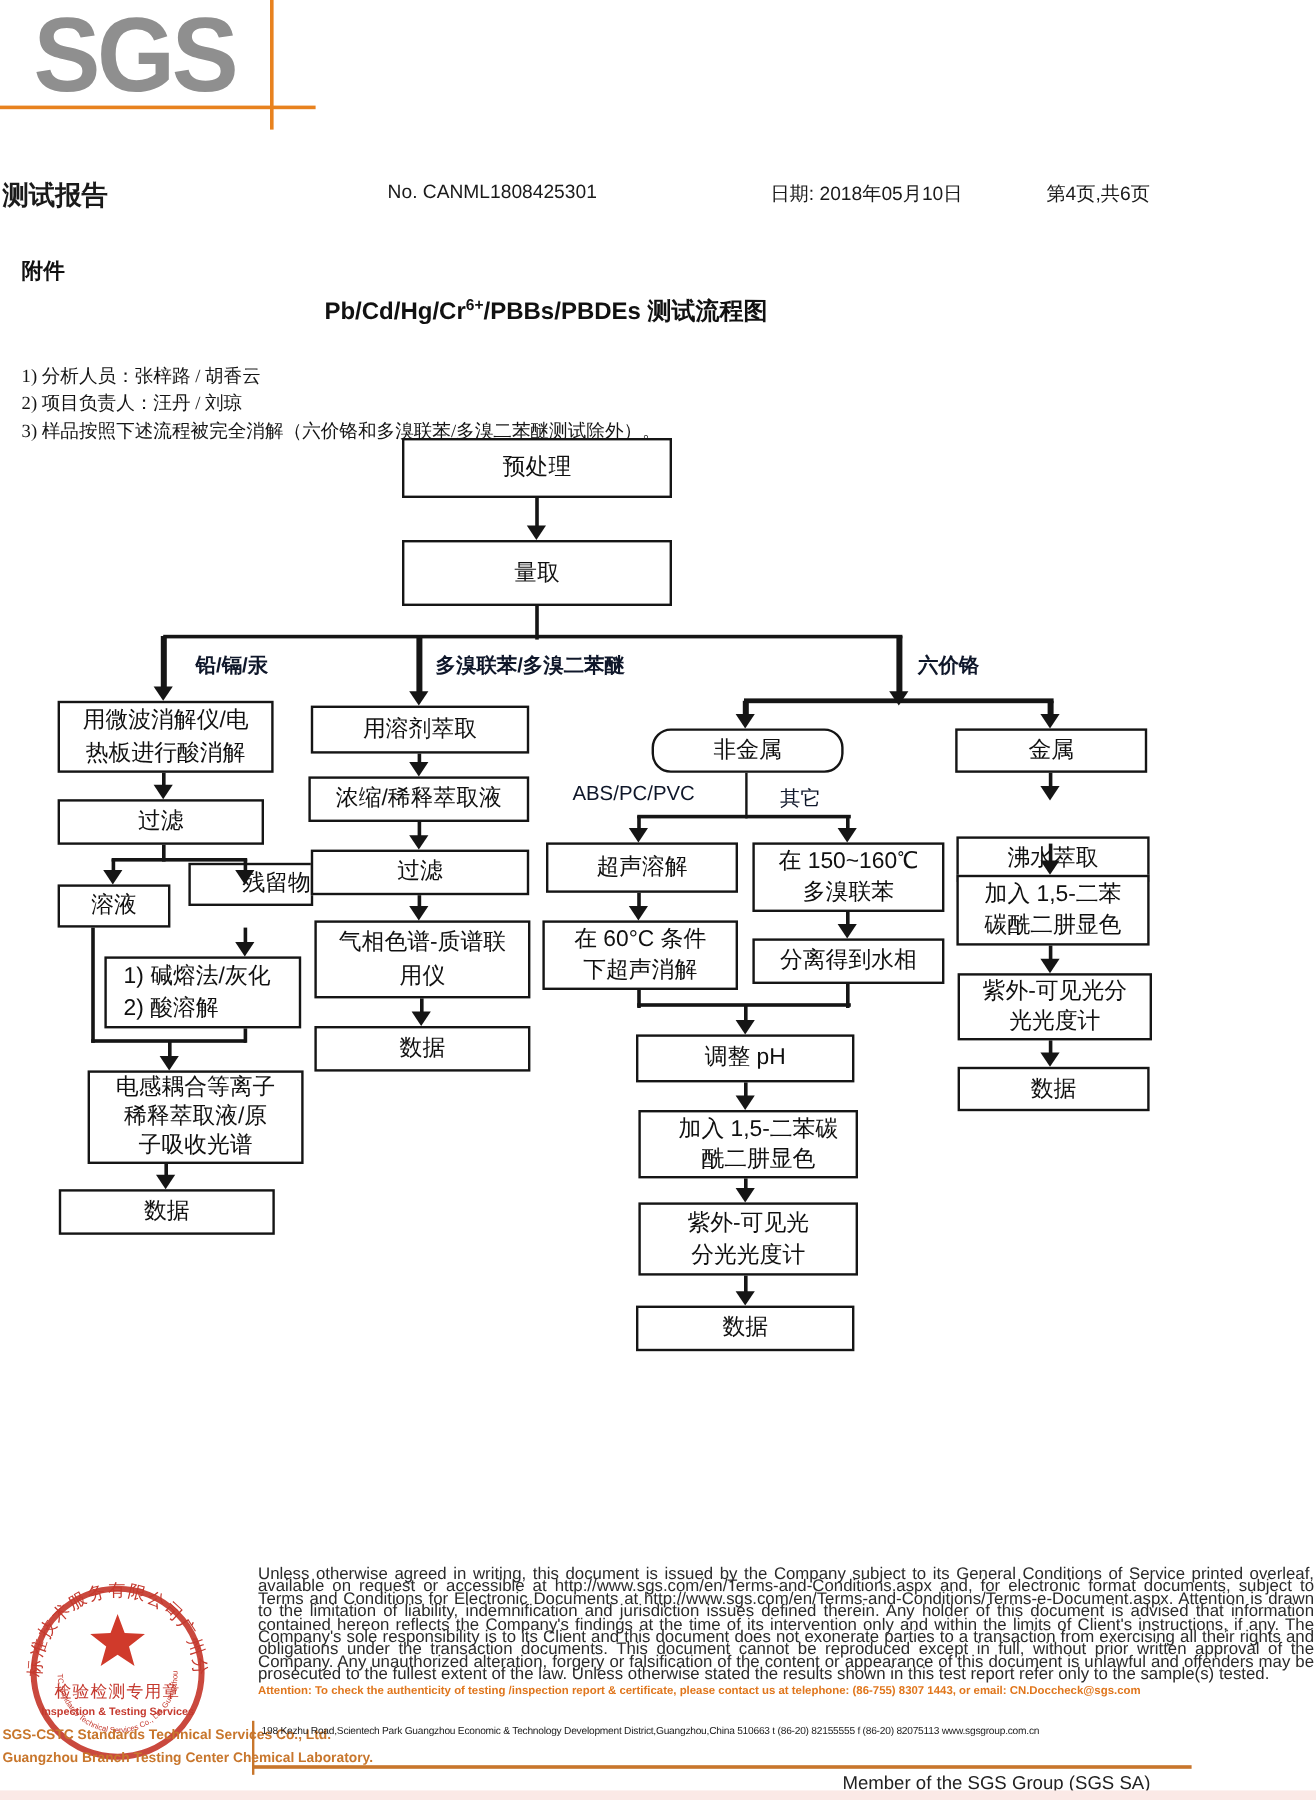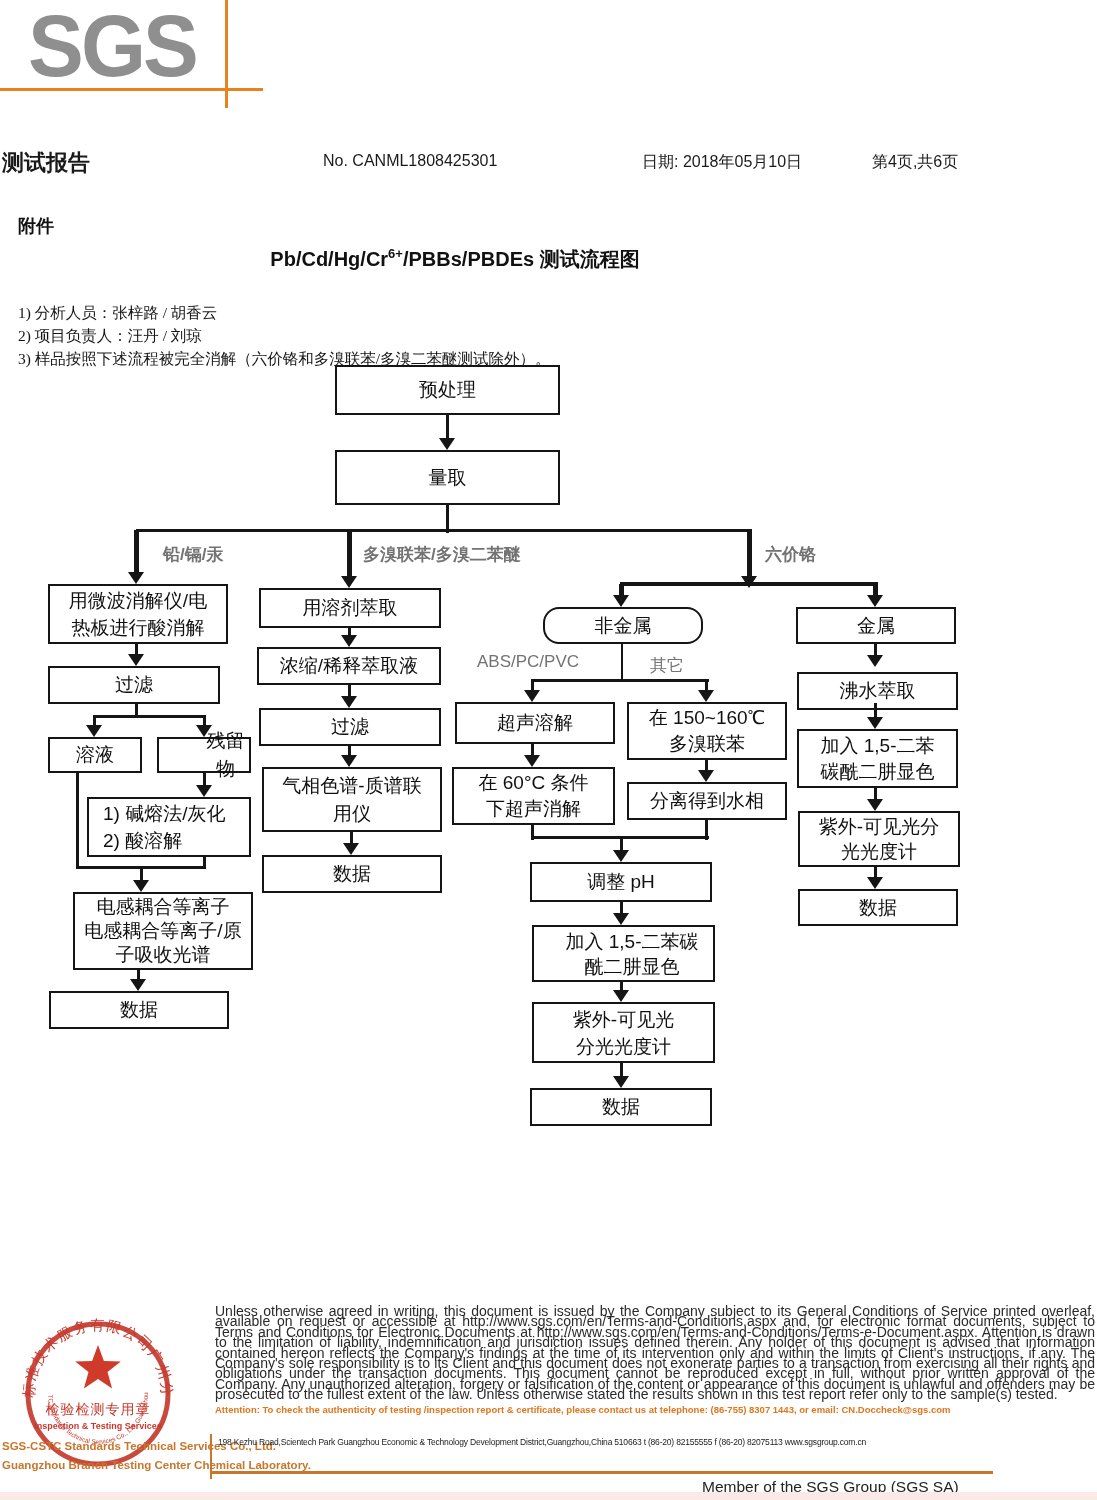--- a/index.html
+++ b/index.html
@@ -21,21 +21,21 @@
   .note-line{position:absolute;left:18px;font-size:15.5px;font-family:"Liberation Serif", serif;
              white-space:nowrap;color:#151515;}
   
   .flow-node{position:absolute;border:2px solid #151515;background:#fff;display:flex;
              flex-direction:column;justify-content:center;align-items:center;
              font-size:19px;color:#101010;text-align:center;box-sizing:border-box;}
   .flow-node.align-left{align-items:flex-start;padding-left:14px;text-align:left;}
   .vline,.hline{position:absolute;background:#151515;}
   .arrow-head{position:absolute;width:0;height:0;border-left:8px solid transparent;
               border-right:8px solid transparent;border-top:12px solid #151515;}
-  .flow-label{position:absolute;font-size:17px;color:#737373;white-space:nowrap;}
+  .flow-label{position:absolute;font-size:17px;color:#0f172a;white-space:nowrap;}
   .flow-label.bold{font-weight:bold;}
   
   .disclaimer{position:absolute;left:215px;top:1306px;width:880px;font-size:14px;line-height:10.4px;
               text-align:justify;color:#2a2a2a;}
   .attention{position:absolute;left:215px;top:1404px;width:880px;font-size:9.5px;line-height:11px;
              font-weight:bold;color:#e0761c;}
   .addr-vline{position:absolute;left:210px;top:1434px;width:2px;height:45px;background:#c8762c;}
   .addr1{position:absolute;left:218px;top:1437px;width:877px;font-size:8.5px;color:#222;
          white-space:nowrap;letter-spacing:-0.2px;}
   .addr2{position:absolute;left:218px;top:1455px;width:877px;font-size:10.5px;color:#111;
@@ -76,30 +76,30 @@
       <div class="flow-node" style="left: 48px; top: 584px; width: 180px; height: 60px;">
         <div style="line-height: 27px;">用微波消解仪/电</div>
         <div style="line-height: 27px;">热板进行酸消解</div>
       </div>
       <div class="flow-node" style="left: 48px; top: 666px; width: 172px; height: 38px;">
         <div style="line-height: 28px;">过滤</div>
       </div>
       <div class="flow-node" style="left: 48px; top: 737px; width: 94px; height: 36px;">
         <div style="line-height: 28px;">溶液</div>
       </div>
-      <div class="flow-node" style="left: 157px; top: 737px; width: 94px; height: 36px; padding-left: 43px;">
+      <div class="flow-node" style="left: 157px; top: 719px; width: 104px; height: 36px; padding-left: 43px;">
         <div style="line-height: 28px;">残留物</div>
       </div>
       <div class="flow-node align-left" style="left: 87px; top: 797px; width: 164px; height: 60px;">
         <div style="line-height: 27px;">1)  碱熔法/灰化</div>
         <div style="line-height: 27px;">2)  酸溶解</div>
       </div>
       <div class="flow-node" style="left: 49px; top: 892px; width: 180px; height: 78px; margin-left: 24px;">
         <div style="line-height: 24px;">电感耦合等离子</div>
-        <div style="line-height: 24px;">电感耦合等离子/原</div>
+        <div style="line-height: 24px;">稀释萃取液/原</div>
         <div style="line-height: 24px;">子吸收光谱</div>
       </div>
       <div class="flow-node" style="left: 49px; top: 991px; width: 180px; height: 38px;">
         <div style="line-height: 28px;">数据</div>
       </div>
       <div class="flow-node" style="left: 259px; top: 588px; width: 182px; height: 40px;">
         <div style="line-height: 28px;">用溶剂萃取</div>
       </div>
       <div class="flow-node" style="left: 257px; top: 647px; width: 184px; height: 38px;">
         <div style="line-height: 28px;">浓缩/稀释萃取液</div>
@@ -141,21 +141,21 @@
         <div style="line-height: 25px;">加入 1,5-二苯碳</div>
         <div style="line-height: 25px;">酰二肼显色</div>
       </div>
       <div class="flow-node" style="left: 532px; top: 1002px; width: 183px; height: 61px;">
         <div style="line-height: 27px;">紫外-可见光</div>
         <div style="line-height: 27px;">分光光度计</div>
       </div>
       <div class="flow-node" style="left: 530px; top: 1088px; width: 182px; height: 38px;">
         <div style="line-height: 28px;">数据</div>
       </div>
-      <div class="flow-node" style="left: 797px; top: 672px; width: 161px; height: 38px;">
+      <div class="flow-node" style="left: 797px; top: 697px; width: 161px; height: 38px;">
         <div style="line-height: 28px;">沸水萃取</div>
       </div>
       <div class="flow-node" style="left: 797px; top: 729px; width: 161px; height: 59px;">
         <div style="line-height: 26px;">加入 1,5-二苯</div>
         <div style="line-height: 26px;">碳酰二肼显色</div>
       </div>
       <div class="flow-node" style="left: 798px; top: 811px; width: 162px; height: 56px;">
         <div style="line-height: 25px;">紫外-可见光分</div>
         <div style="line-height: 25px;">光光度计</div>
       </div>

